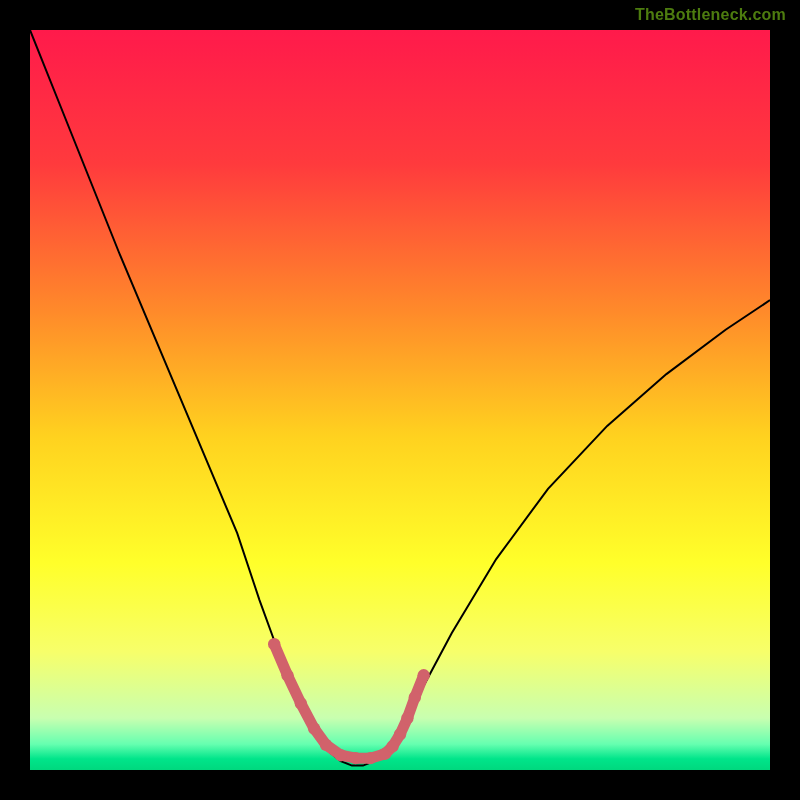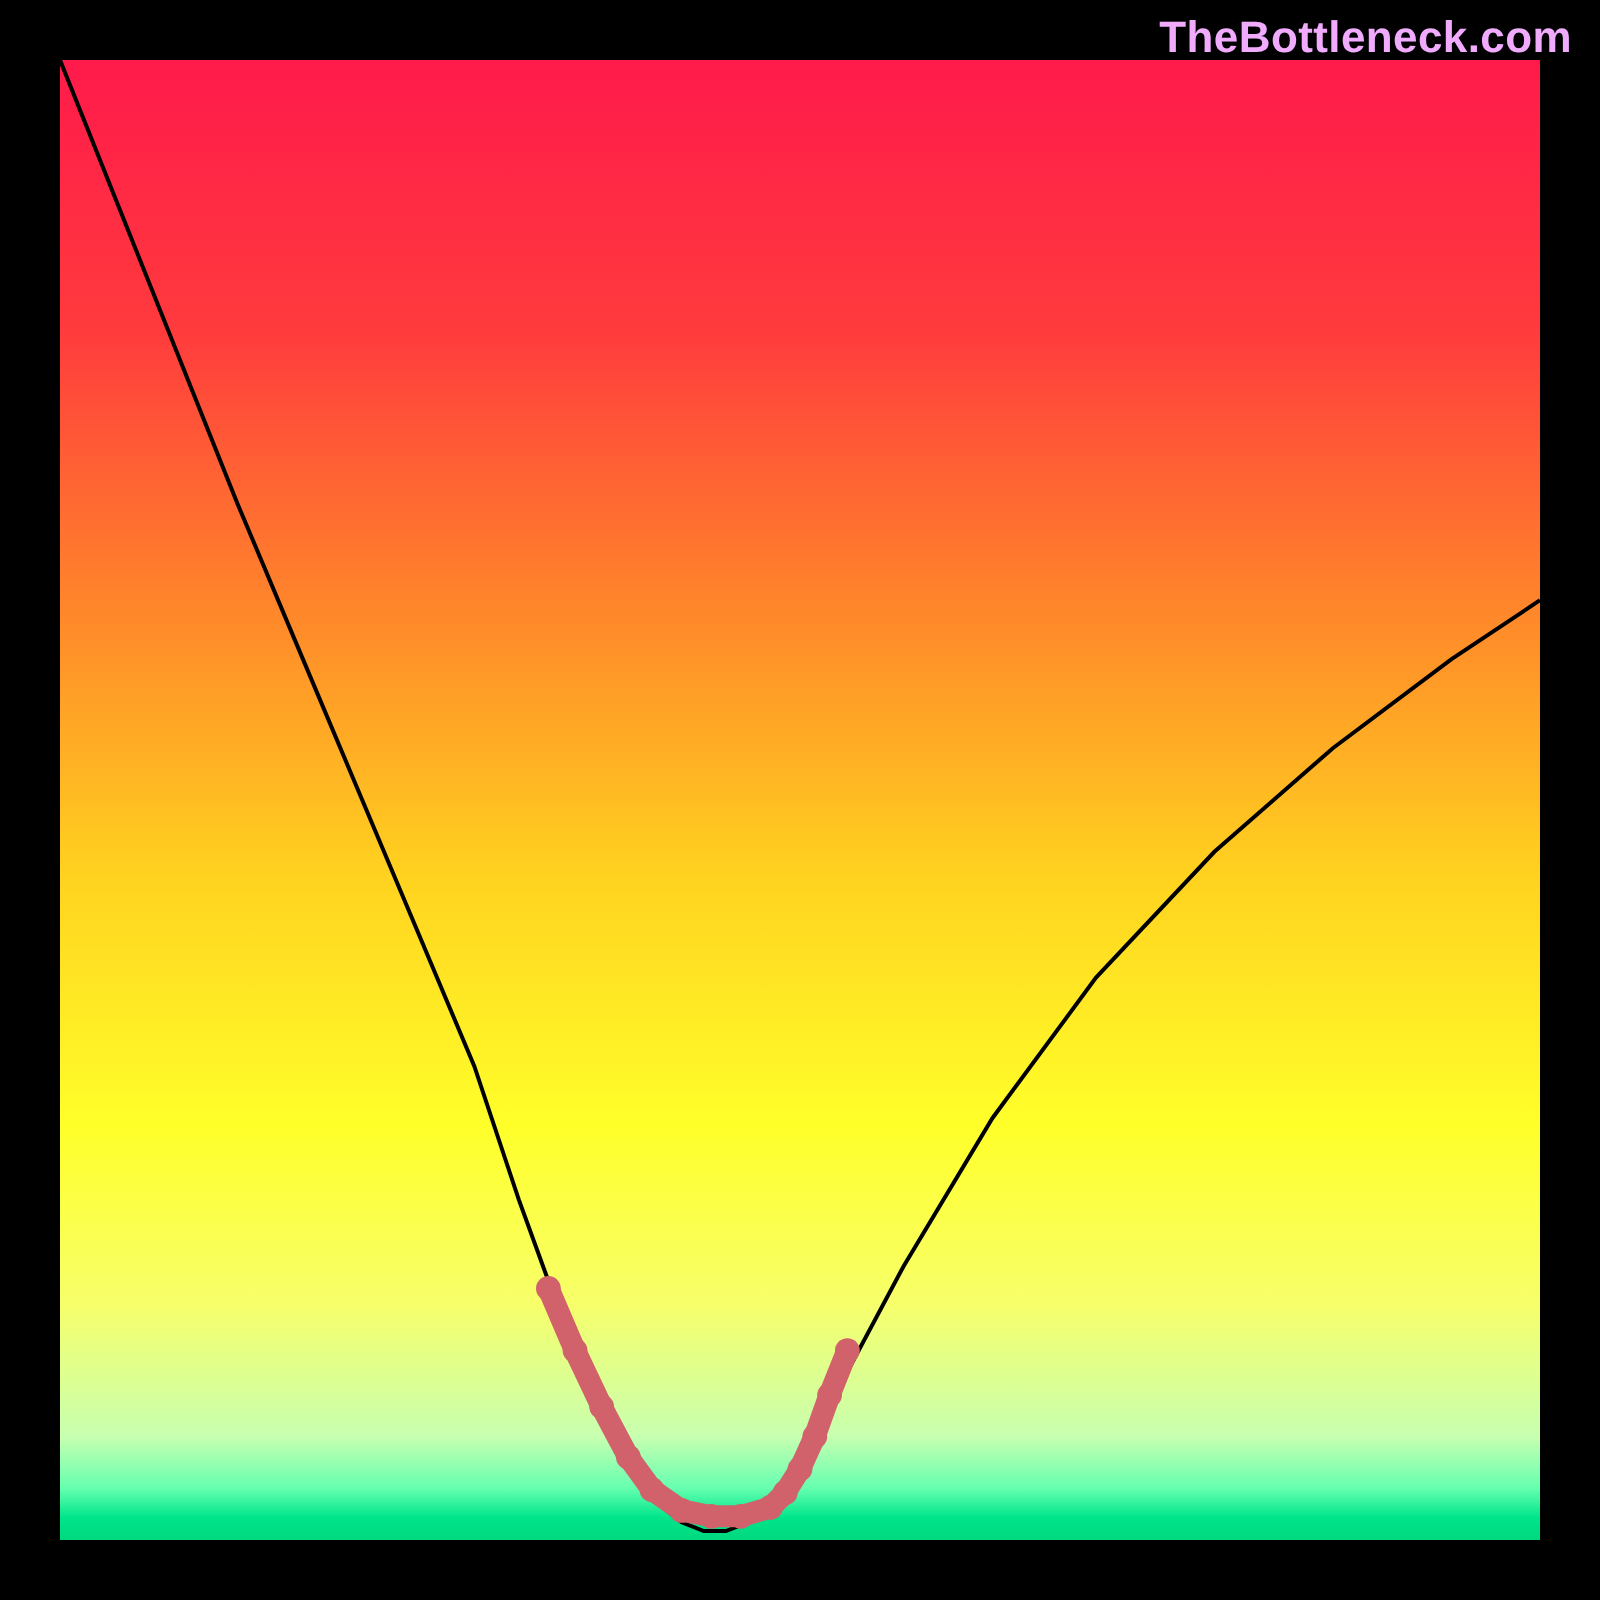--- a/index.html
+++ b/index.html
@@ -24,23 +24,23 @@
     top: 30px;
     width: 740px;
     height: 740px;
     overflow: hidden;
   }
   .watermark {
     position: absolute;
     top: 6px;
     right: 14px;
     font-family: Arial, Helvetica, sans-serif;
-    font-size: 22px;
+    font-size: 16px;
     font-weight: 600;
-    color: #f0abfc;
+    color: #4d7c0f;
     letter-spacing: 0.2px;
     user-select: none;
   }
   svg {
     display: block;
   }
 </style>
 </head>
 <body>
 

